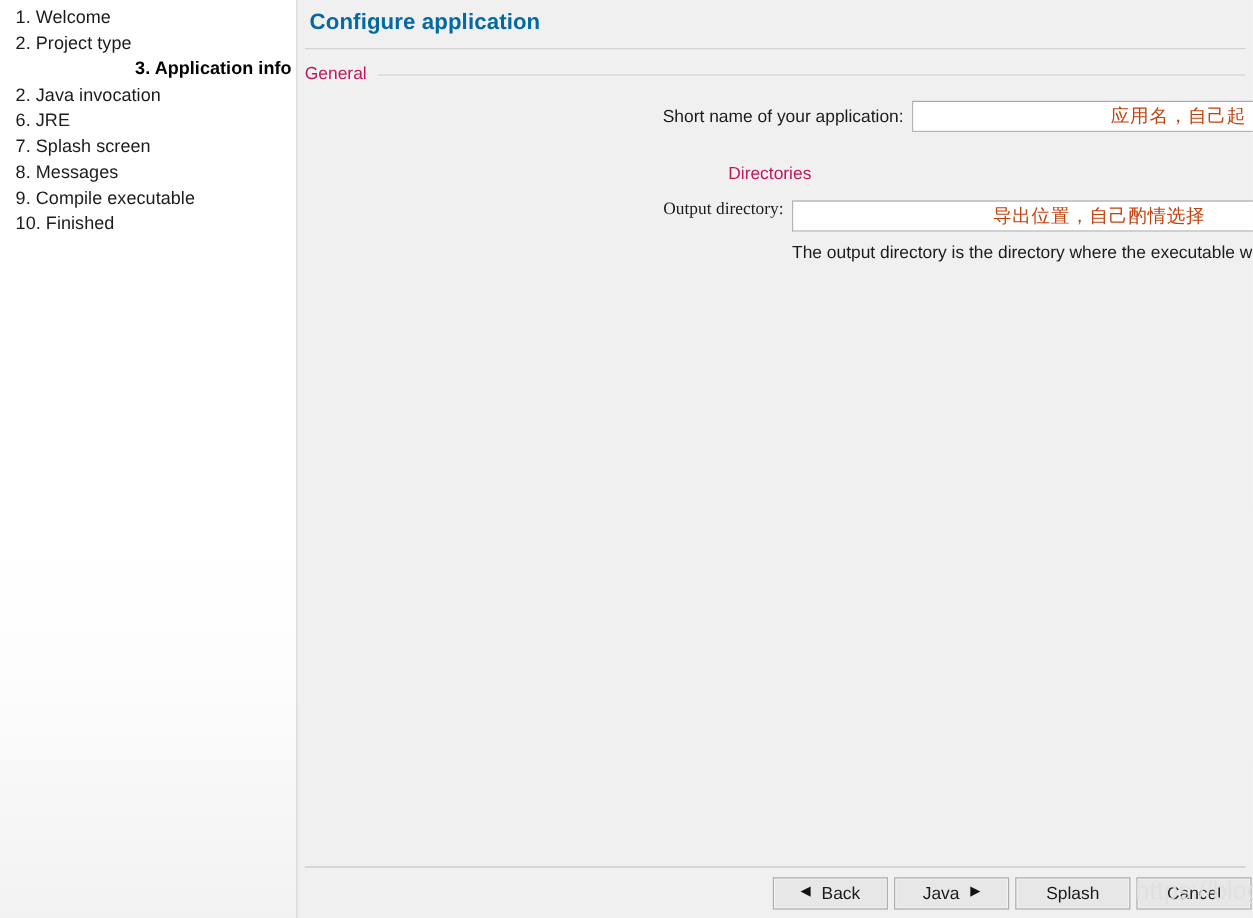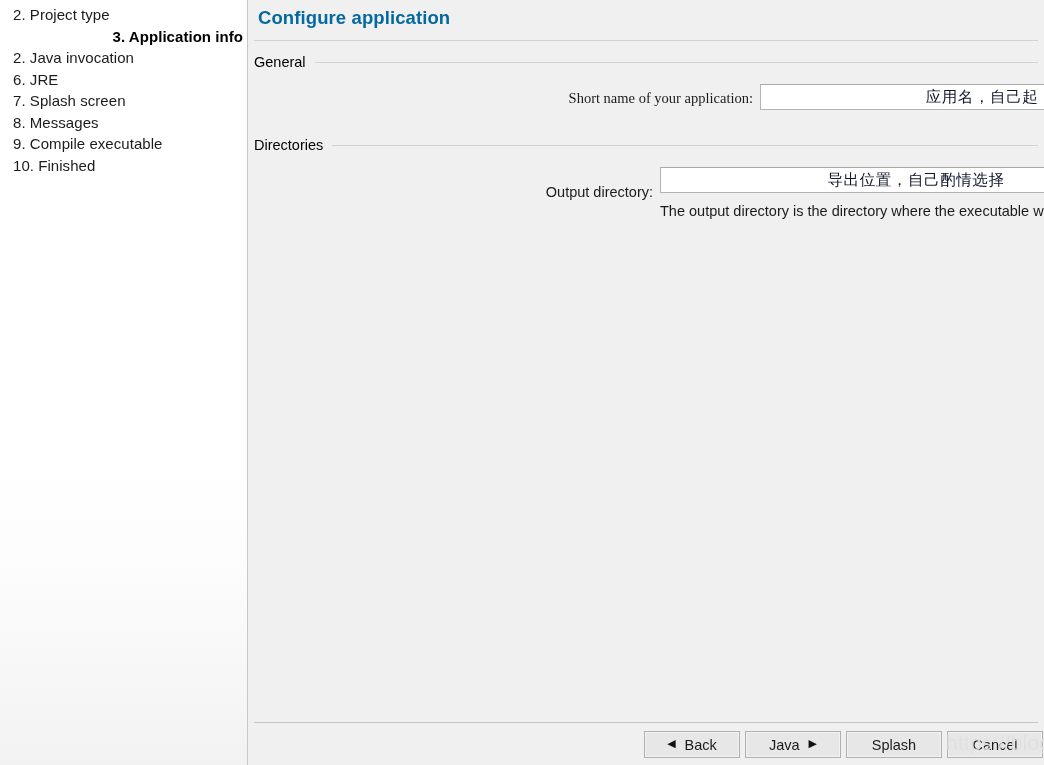--- a/index.html
+++ b/index.html
@@ -86,32 +86,32 @@
   
   .group-header {
     position: absolute;
     display: flex;
     align-items: center;
     left: 6px;
     width: 784px;
   }
   .group-header .group-label {
     font-size: 14.5px;
-    color: #000000;
+    color: #be185d;
     padding-right: 9px;
     white-space: nowrap;
   }
   .group-header .group-rule {
     flex: 1 1 auto;
     height: 1px;
     background: #d2d2d2;
   }
 
   #group-general { top: 54px; }
-  #group-directories { top: 137px; }
+  #group-directories { top: 137px; flex-direction: column; }
 
   .field-label {
     position: absolute;
     font-size: 14.5px;
     color: #1b1b1b;
     white-space: nowrap;
     text-align: right;
   }
 
   .text-input {
@@ -123,32 +123,32 @@
     font-family: "Liberation Sans", sans-serif;
     font-size: 15px;
     color: #ee0000;
     padding: 0 8px;
     display: flex;
     align-items: center;
     justify-content: center;
     outline: none;
   }
   .annot {
-    color: #0f172a;
+    color: #c2410c;
     font-size: 15.5px;
     letter-spacing: 0.6px;
     white-space: nowrap;
     position: relative;
     left: -34px;
   }
 
-  #shortname-label { left: 20px; top: 90px; width: 485px; font-family: Liberation Serif, serif; }
+  #shortname-label { left: 20px; top: 90px; width: 485px; }
   #shortname-input { left: 512px; top: 84px; width: 512px; height: 26px; }
 
-  #outputdir-label { left: 20px; top: 184px; width: 385px; }
+  #outputdir-label { left: 20px; top: 166px; width: 385px; font-family: Liberation Serif, serif; }
   #outputdir-input { left: 412px; top: 167px; width: 580px; height: 26px; }
 
   #outputdir-hint {
     position: absolute;
     left: 412px;
     top: 203px;
     font-size: 14.5px;
     color: #1b1b1b;
     white-space: nowrap;
   }
@@ -211,20 +211,21 @@
   }
 </style>
 </head>
 <body>
 
 <div id="wizard">
 
   <div id="sidebar">
 
     <div id="steps">
+      <div class="step">1. Welcome</div>
       <div class="step">2. Project type</div>
       <div class="step active">3. Application info</div>
       <div class="step">2. Java invocation</div>
       <div class="step">6. JRE</div>
       <div class="step">7. Splash screen</div>
       <div class="step">8. Messages</div>
       <div class="step">9. Compile executable</div>
       <div class="step">10. Finished</div>
     </div>
 

